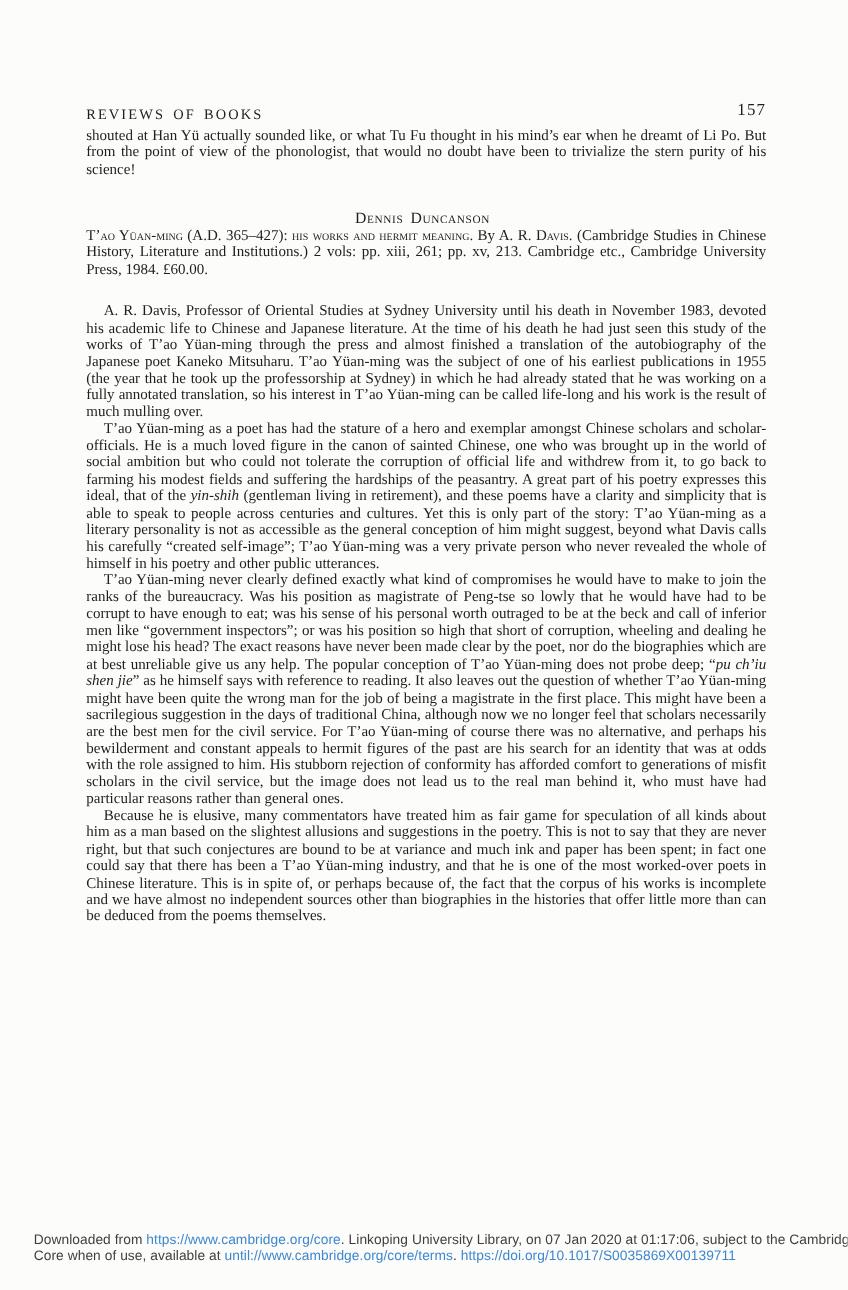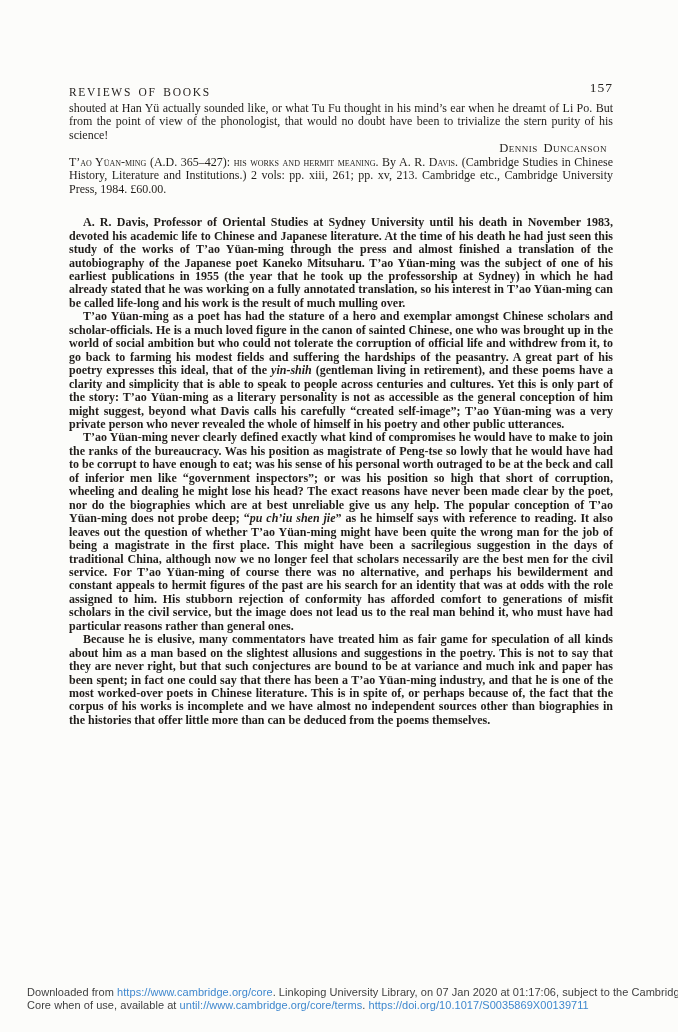--- a/index.html
+++ b/index.html
@@ -26,27 +26,27 @@
   }
 
   .main {
     position: absolute; top: 102px; left: 69px; width: 544px;
     font-size: 12px; line-height: 13.45px;
     text-align: justify;
   }
   .main p { margin: 0; }
   .cont-para {}
   .signature {
-    padding-right: 6px;
-    text-align: right;
+    margin-top: 26px; padding-right: 6px;
+    text-align: center;
     font-variant: small-caps;
     font-size: 12.6px; letter-spacing: 0.5px; word-spacing: 2px;
   }
   .citation { margin-top: 43px; }
-  .review { margin-top: 20px; font-weight: bold; }
+  .review { margin-top: 20px; }
   .review p.indent { text-indent: 14px; }
 
   .sc { font-variant: small-caps; }
   .i { font-style: italic; }
 
   .footer {
     position: absolute; left: 27px; top: 986px; width: 645px;
     font-family: Liberation Sans, sans-serif;
     font-size: 11px; line-height: 13.4px;
     letter-spacing: 0.05px;

